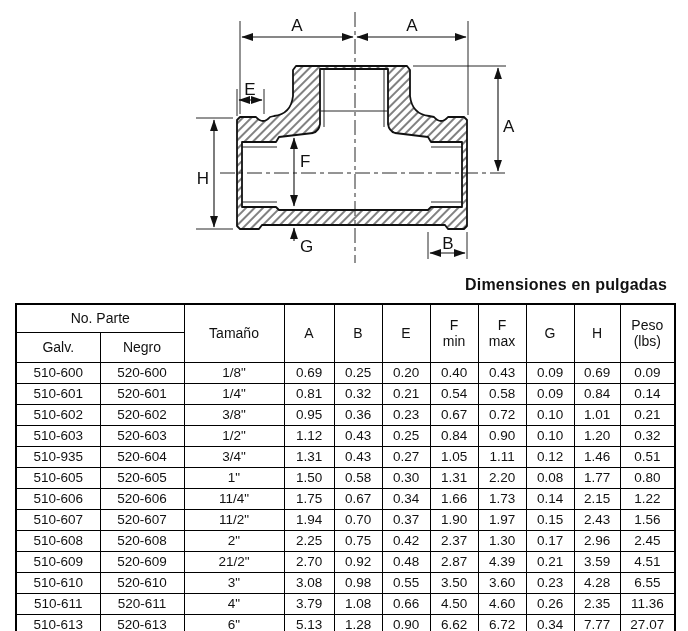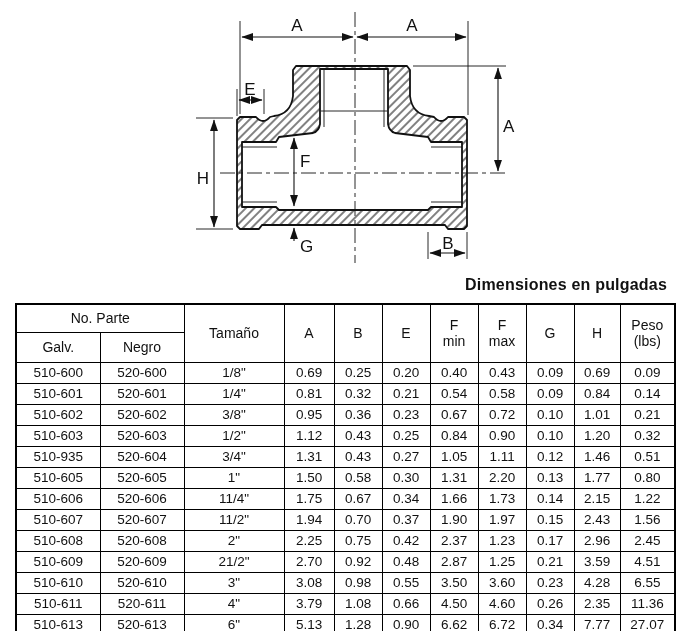--- a/index.html
+++ b/index.html
@@ -193,21 +193,21 @@
       </tr>
       <tr>
         <td>510-605</td>
         <td>520-605</td>
         <td>1"</td>
         <td>1.50</td>
         <td>0.58</td>
         <td>0.30</td>
         <td>1.31</td>
         <td>2.20</td>
-        <td>0.13</td>
+        <td>0.08</td>
         <td>1.77</td>
         <td>0.80</td>
       </tr>
       <tr>
         <td>510-606</td>
         <td>520-606</td>
         <td>11/4"</td>
         <td>1.75</td>
         <td>0.67</td>
         <td>0.34</td>
@@ -231,34 +231,34 @@
         <td>1.56</td>
       </tr>
       <tr>
         <td>510-608</td>
         <td>520-608</td>
         <td>2"</td>
         <td>2.25</td>
         <td>0.75</td>
         <td>0.42</td>
         <td>2.37</td>
-        <td>1.23</td>
+        <td>1.30</td>
         <td>0.17</td>
         <td>2.96</td>
         <td>2.45</td>
       </tr>
       <tr>
         <td>510-609</td>
         <td>520-609</td>
         <td>21/2"</td>
         <td>2.70</td>
         <td>0.92</td>
         <td>0.48</td>
         <td>2.87</td>
-        <td>1.25</td>
+        <td>4.39</td>
         <td>0.21</td>
         <td>3.59</td>
         <td>4.51</td>
       </tr>
       <tr>
         <td>510-610</td>
         <td>520-610</td>
         <td>3"</td>
         <td>3.08</td>
         <td>0.98</td>

